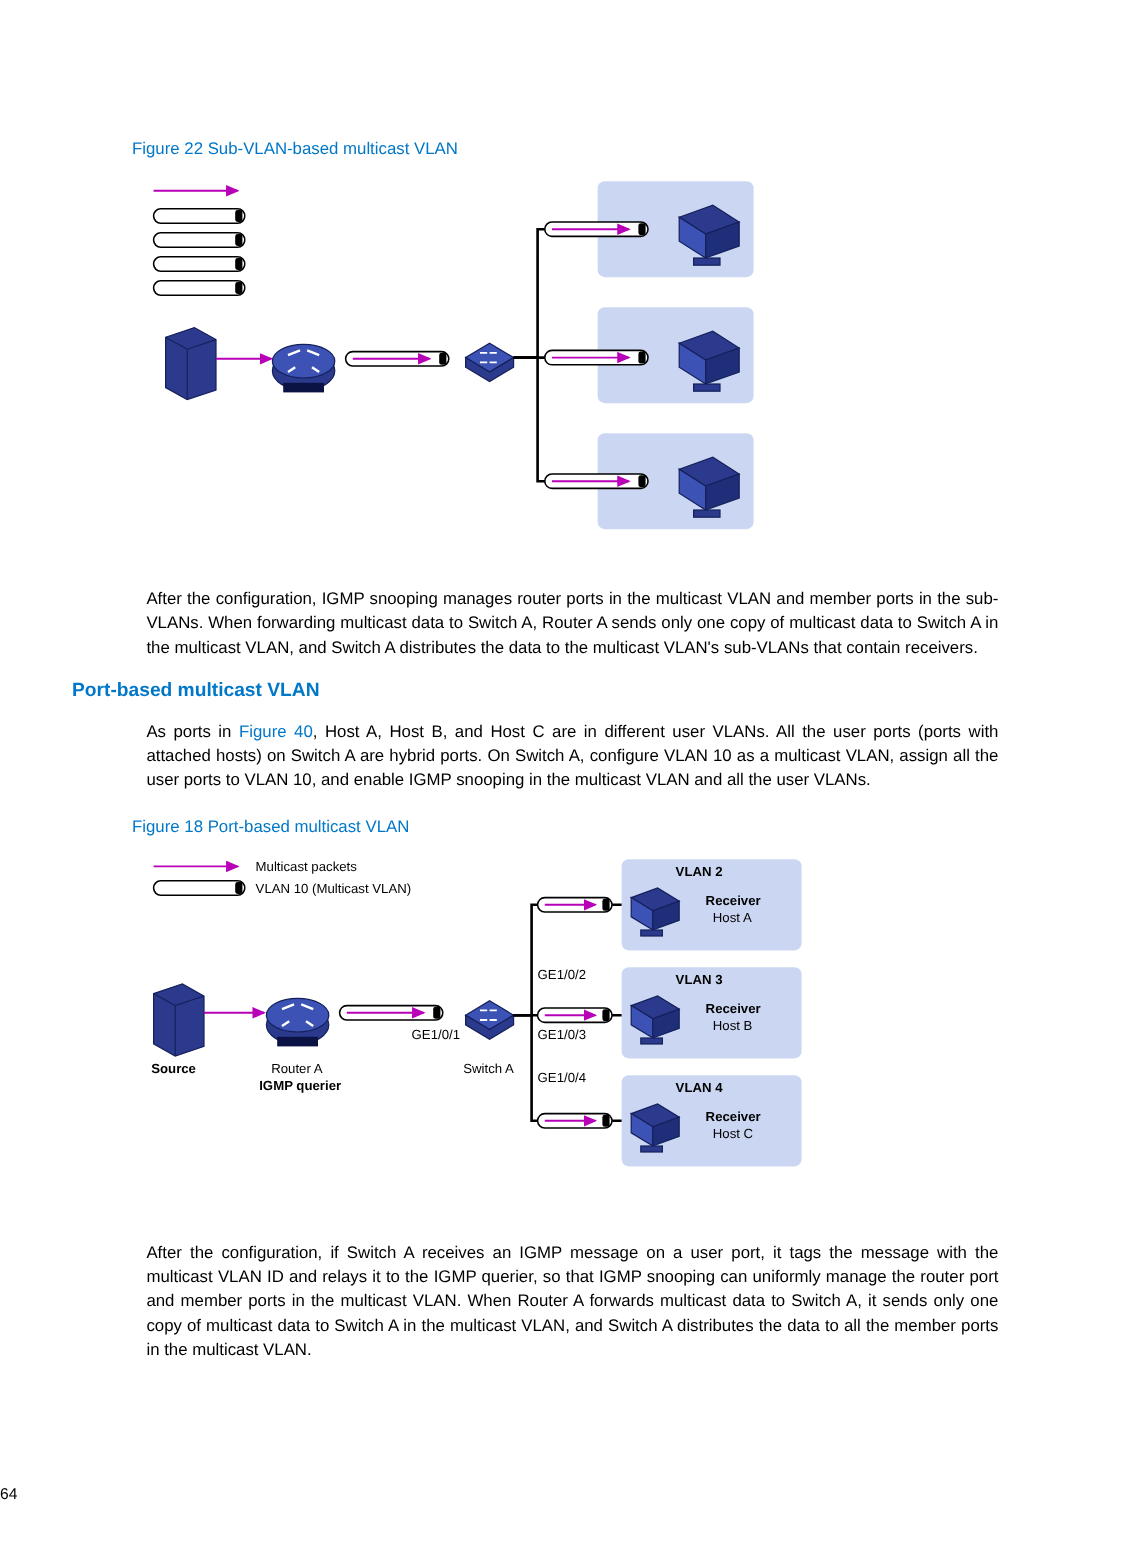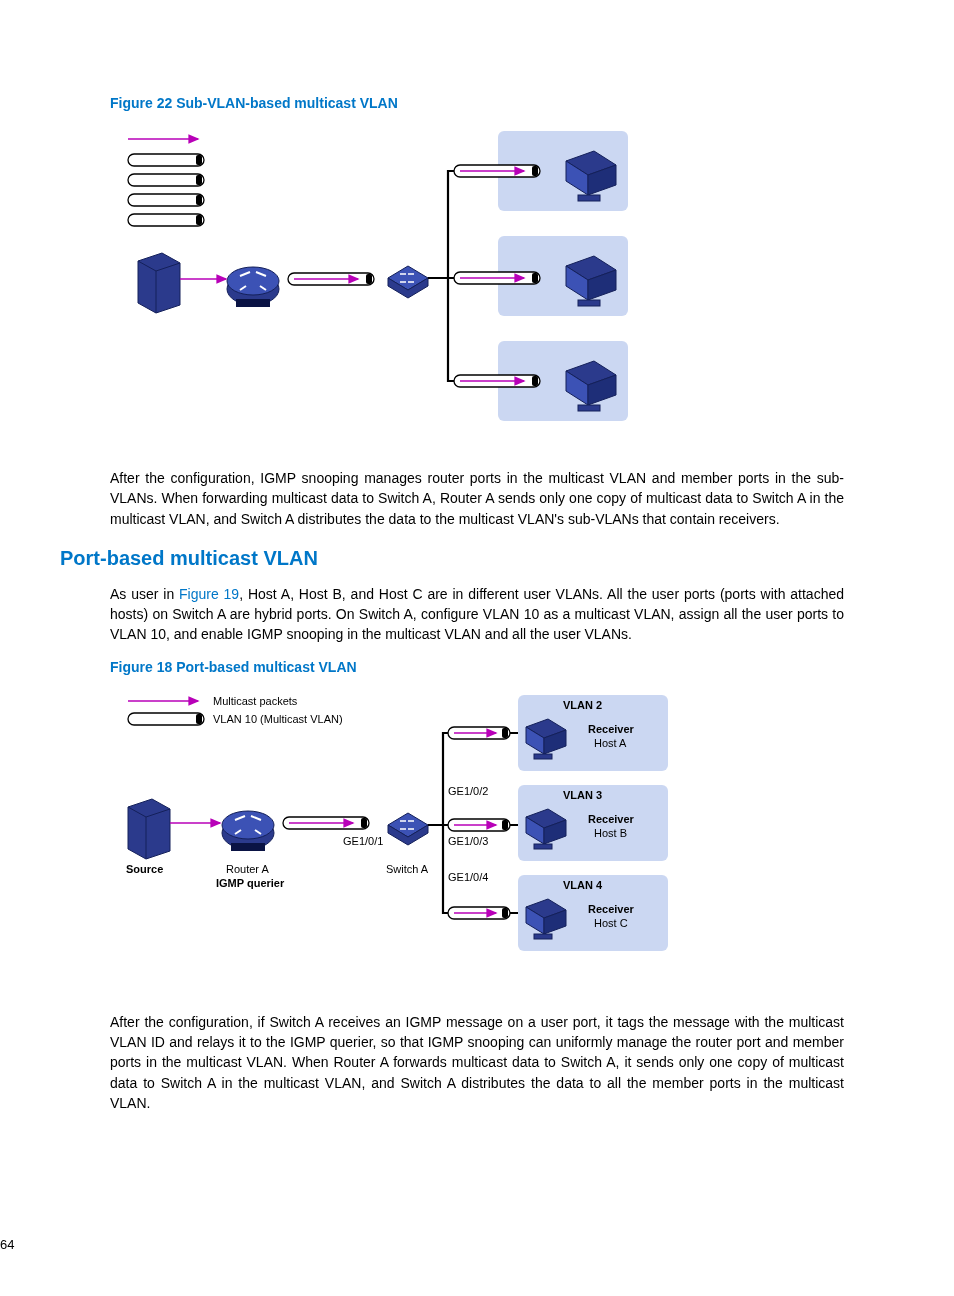--- a/index.html
+++ b/index.html
@@ -8,37 +8,38 @@
     height: 1296px;
     background: #fff;
     font-family: Arial, Helvetica, sans-serif;
     color: #000;
     position: relative;
     padding: 95px 110px 70px 110px;
     font-size: 14px;
   }
   .figure-caption {
     color: #0077c8;
-    font-weight: bold;
+    font-weight: normal;
     font-size: 14px;
     margin-bottom: 10px;
+    margin-top: 20px;
   }
   .diagram-box {
     width: 520px;
     margin: 8px 0 24px 8px;
   }
   .body-text {
     text-align: justify;
     line-height: 1.45;
-    margin: 14px 0;
+    margin: 14px 12px;
   }
   .section-heading {
     color: #0077c8;
     font-weight: bold;
-    font-size: 20px;
+    font-size: 16px;
     margin: 18px 0 8px -50px;
   }
   .link { color: #0077c8; }
   .page-num {
     position: absolute;
     bottom: 44px;
     left: 0;
     width: 100%;
     text-align: left;
     font-size: 13px;
@@ -138,21 +139,21 @@
       <rect x="414" y="255" width="6" height="10" rx="2" fill="#000"></rect>
   <line x1="342" y1="260" x2="406" y2="260" class="arrow-magenta"></line>
 </svg>
 </div>
 
 <p class="body-text">After the configuration, IGMP snooping manages router ports in the multicast VLAN and member ports in the sub-VLANs. When forwarding multicast data to Switch A, Router A sends only one copy of multicast data to Switch A in the multicast VLAN, and Switch A distributes the data to the multicast VLAN's sub-VLANs that contain receivers.</p>
 
 <h3 class="section-heading">Port-based multicast VLAN</h3>
 
 <p class="body-text">
-  <span>As user in </span><span class="link">Figure 19</span><span>, Host A, Host B, and Host C are in different user VLANs. All the user ports (ports with attached hosts) on Switch A are hybrid ports. On Switch A, configure VLAN 10 as a multicast VLAN, assign all the user ports to VLAN 10, and enable IGMP snooping in the multicast VLAN and all the user VLANs.</span>
+  <span>As ports in </span><span class="link">Figure 40</span><span>, Host A, Host B, and Host C are in different user VLANs. All the user ports (ports with attached hosts) on Switch A are hybrid ports. On Switch A, configure VLAN 10 as a multicast VLAN, assign all the user ports to VLAN 10, and enable IGMP snooping in the multicast VLAN and all the user VLANs.</span>
 </p>
 
 <div class="figure-caption">Figure 18 Port-based multicast VLAN</div>
 
 <div class="diagram-box" style="width:560px">
 <svg viewBox="0 0 560 300" width="560" height="300">
   <defs>
     <marker id="arr-mag2" markerWidth="8" markerHeight="8" refX="6" refY="3" orient="auto">
       <path d="M0,0 L7,3 L0,6 Z" fill="#b800b8"></path>
     </marker>

